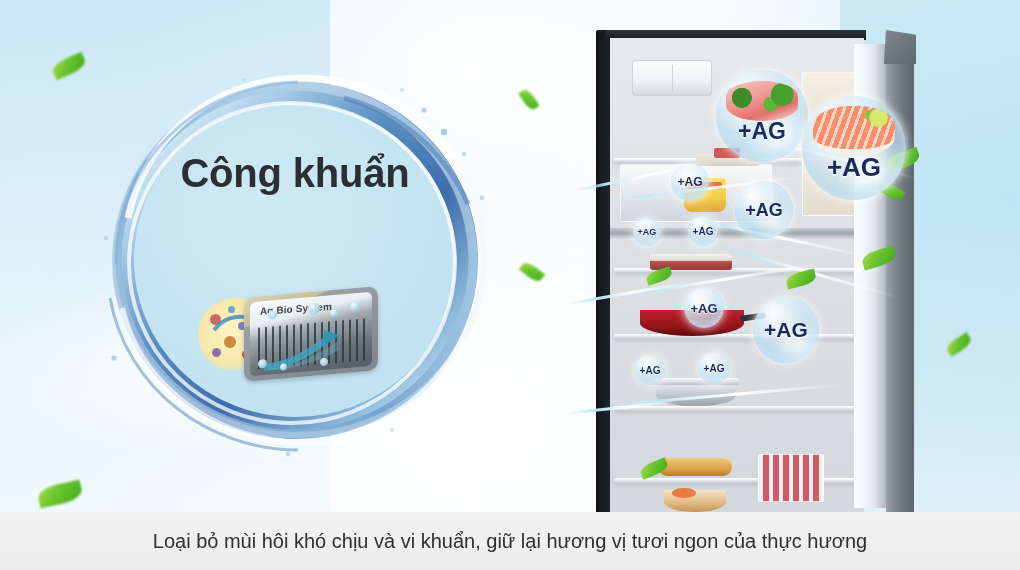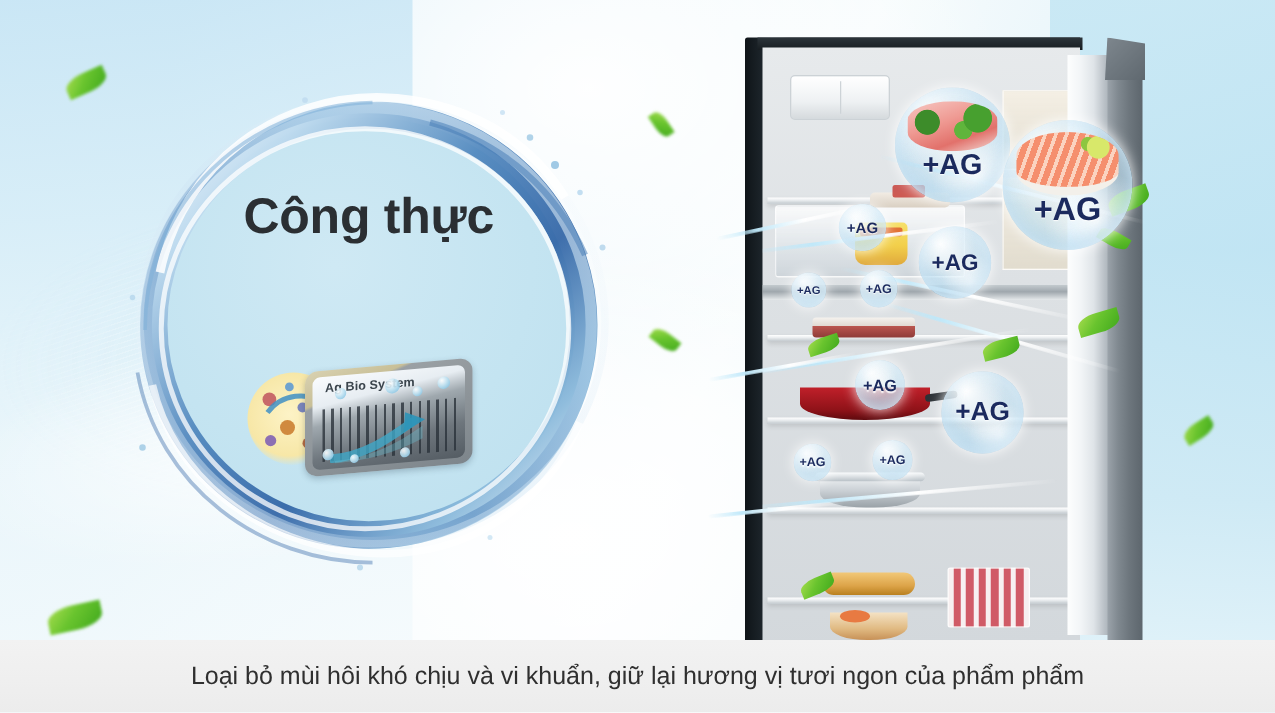--- a/index.html
+++ b/index.html
@@ -191,21 +191,21 @@
       <circle cx="310" cy="32" r="2.0" fill="#c6e0f2" opacity=".8"></circle>
       <circle cx="22" cy="300" r="2.6" fill="#8fc0e0" opacity=".7"></circle>
       <circle cx="14" cy="180" r="2.2" fill="#a6cde7" opacity=".6"></circle>
       <circle cx="196" cy="396" r="2.4" fill="#9dc8e4" opacity=".6"></circle>
       <circle cx="300" cy="372" r="2.0" fill="#b8d8ee" opacity=".6"></circle>
       <circle cx="152" cy="22" r="2.3" fill="#bcd9ee" opacity=".7"></circle>
     </svg>
   </div>
 
   <div class="headline">
-    <div class="h-l1">Công thực</div>
+    <div class="h-l1">Công khuẩn</div>
   </div>
 
   <div class="device">
     <div class="dev-glow"></div>
 
     <div class="germ" style="left:-4px;top:22px;width:11px;height:11px;background:#c86a6a;"></div>
     <div class="germ" style="left:10px;top:44px;width:12px;height:12px;background:#d08a3f;"></div>
     <div class="germ" style="left:-2px;top:56px;width:9px;height:9px;background:#8d6fb3;"></div>
     <div class="germ" style="left:24px;top:30px;width:8px;height:8px;background:#7b85bb;"></div>
     <div class="germ" style="left:28px;top:58px;width:9px;height:9px;background:#b7693f;"></div>
@@ -349,16 +349,16 @@
 
   <div class="bub small" style="left:635px;top:355px;width:30px;height:30px;">
     <span class="ag" style="font-size:10px;">+AG</span>
   </div>
 
   <div class="bub small" style="left:698px;top:352px;width:32px;height:32px;">
     <span class="ag" style="font-size:10px;">+AG</span>
   </div>
 
   <div class="caption">
-    <span class="caption-text">Loại bỏ mùi hôi khó chịu và vi khuẩn, giữ lại hương vị tươi ngon của phẩm phẩm</span>
+    <span class="caption-text">Loại bỏ mùi hôi khó chịu và vi khuẩn, giữ lại hương vị tươi ngon của thực hương</span>
   </div>
 
 </div>
 
 </body></html>

